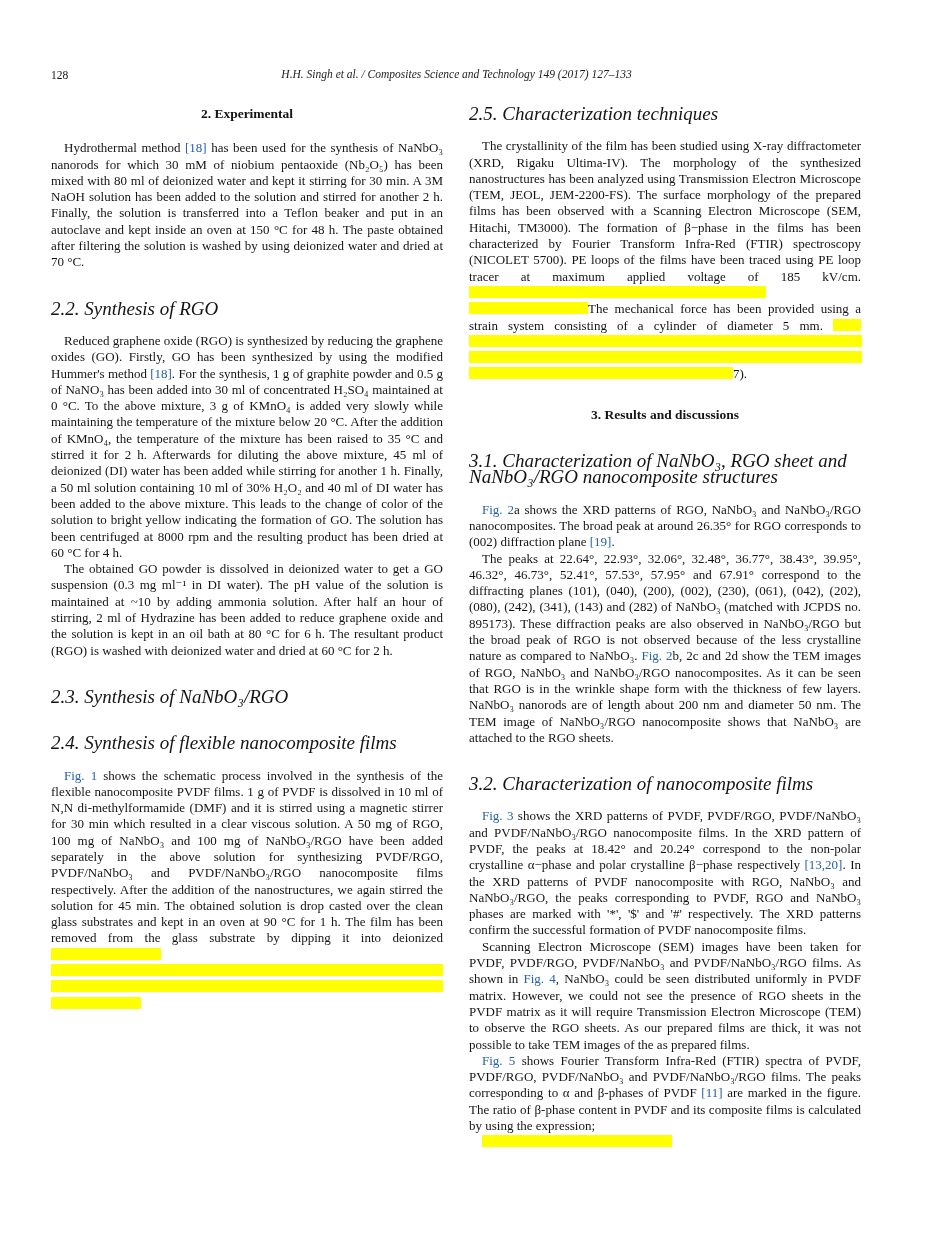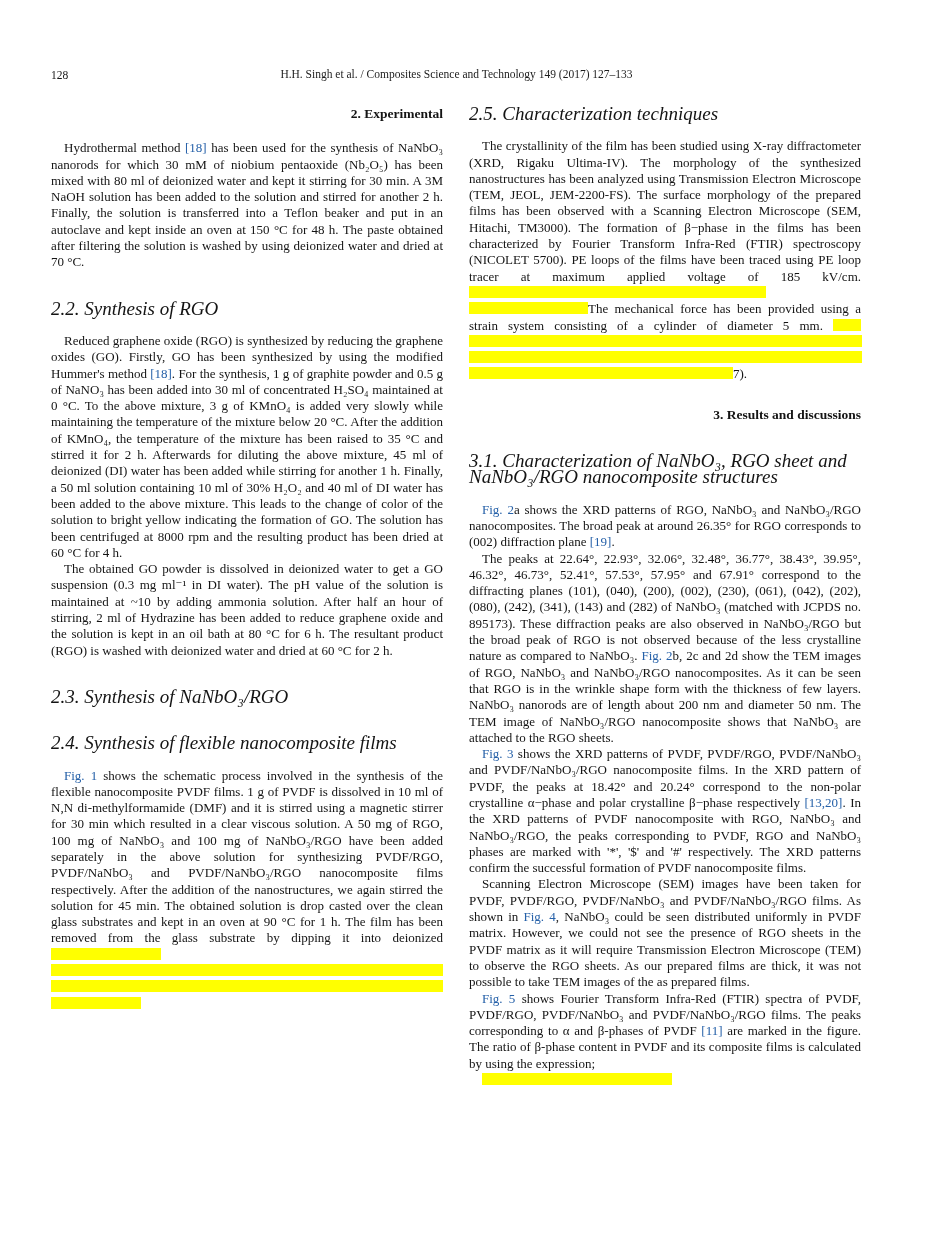--- a/index.html
+++ b/index.html
@@ -4,28 +4,28 @@
 <style>
   :root{ --link:#2560a8; --hl:#ffff00; --text:#141414; }
   html,body{margin:0;padding:0;background:#ffffff;}
   .page{
     width:925px;height:1234px;box-sizing:border-box;
     padding:68px 63px 24px 51px;background:#fff;position:relative;overflow:hidden;
     font-family:"Liberation Serif","DejaVu Serif",serif;color:var(--text);
   }
   .page-header{position:relative;height:16px;margin-bottom:22px;font-size:11.5px;}
   .page-number{position:absolute;left:0;top:1px;font-style:normal;}
-  .running-head{display:block;text-align:center;color:#1c1c1c;}
+  .running-head{display:block;text-align:center;font-style:italic;color:#1c1c1c;}
   .columns{display:flex;gap:26px;}
   .col{
     width:392px;flex:0 0 392px;text-align:justify;
     font-size:13px;line-height:16.3px;
     hyphens:auto;-webkit-hyphens:auto;
   }
-  .col h2{font-size:13.5px;font-weight:700;margin:24px 0 18px;text-align:right;}
+  .col h2{font-size:13.5px;font-weight:700;margin:24px 0 18px;text-align:center;}
   .col h3{font-size:19px;font-weight:400;font-style:italic;margin:30px 0 16px;text-align:left;}
   .col p{margin:0;text-indent:13px;}
   .col > :first-child{margin-top:0;}
   .ref{color:var(--link);cursor:pointer;}
   .redact{display:inline-block;height:12px;background:var(--hl);vertical-align:-1px;}
   .equation-redact{text-indent:0;margin-top:22px;}
 </style>
 </head>
 <body>
 
@@ -45,19 +45,20 @@
         <h3>2.4. Synthesis of flexible nanocomposite films</h3>
         <p><span class="ref">Fig. 1</span><span> shows the schematic process involved in the synthesis of the flexible nanocomposite PVDF films. 1 g of PVDF is dissolved in 10 ml of N,N di-methylformamide (DMF) and it is stirred using a magnetic stirrer for 30 min which resulted in a clear viscous solution. A 50 mg of RGO, 100 mg of NaNbO₃ and 100 mg of NaNbO₃/RGO have been added separately in the above solution for synthesizing PVDF/RGO, PVDF/NaNbO₃ and PVDF/NaNbO₃/RGO nanocomposite films respectively. After the addition of the nanostructures, we again stirred the solution for 45 min. The obtained solution is drop casted over the clean glass substrates and kept in an oven at 90 °C for 1 h. The film has been removed from the glass substrate by dipping it into deionized </span><span class="redact" style="width: 110px;"></span><span class="redact" style="width: 392px;"></span><span class="redact" style="width: 392px;"></span><span class="redact" style="width: 90px;"></span></p>
       </div>
     <div class="col" id="col-right">
         <h3>2.5. Characterization techniques</h3>
         <p><span>The crystallinity of the film has been studied using X-ray diffractometer (XRD, Rigaku Ultima-IV). The morphology of the synthesized nanostructures has been analyzed using Transmission Electron Microscope (TEM, JEOL, JEM-2200-FS). The surface morphology of the prepared films has been observed with a Scanning Electron Microscope (SEM, Hitachi, TM3000). The formation of β−phase in the films has been characterized by Fourier Transform Infra-Red (FTIR) spectroscopy (NICOLET 5700). PE loops of the films have been traced using PE loop tracer at maximum applied voltage of 185 kV/cm. </span><span class="redact" style="width: 297px;"></span><span class="redact" style="width: 119px;"></span><span>The mechanical force has been provided using a strain system consisting of a cylinder of diameter 5 mm. </span><span class="redact" style="width: 28px;"></span><span class="redact" style="width: 393px;"></span><span class="redact" style="width: 393px;"></span><span class="redact" style="width: 264px;"></span><span>7).</span></p>
         <h2>3. Results and discussions</h2>
         <h3>3.1. Characterization of NaNbO₃, RGO sheet and NaNbO₃/RGO nanocomposite structures</h3>
         <p><span class="ref">Fig. 2</span><span>a shows the XRD patterns of RGO, NaNbO₃ and NaNbO₃/RGO nanocomposites. The broad peak at around 26.35° for RGO corresponds to (002) diffraction plane </span><span class="ref">[19]</span><span>.</span></p>
         <p><span>The peaks at 22.64°, 22.93°, 32.06°, 32.48°, 36.77°, 38.43°, 39.95°, 46.32°, 46.73°, 52.41°, 57.53°, 57.95° and 67.91° correspond to the diffracting planes (101), (040), (200), (002), (230), (061), (042), (202), (080), (242), (341), (143) and (282) of NaNbO₃ (matched with JCPDS no. 895173). These diffraction peaks are also observed in NaNbO₃/RGO but the broad peak of RGO is not observed because of the less crystalline nature as compared to NaNbO₃. </span><span class="ref">Fig. 2</span><span>b, 2c and 2d show the TEM images of RGO, NaNbO₃ and NaNbO₃/RGO nanocomposites. As it can be seen that RGO is in the wrinkle shape form with the thickness of few layers. NaNbO₃ nanorods are of length about 200 nm and diameter 50 nm. The TEM image of NaNbO₃/RGO nanocomposite shows that NaNbO₃ are attached to the RGO sheets.</span></p>
+        <h3>3.2. Characterization of nanocomposite films</h3>
         <p><span class="ref">Fig. 3</span><span> shows the XRD patterns of PVDF, PVDF/RGO, PVDF/NaNbO₃ and PVDF/NaNbO₃/RGO nanocomposite films. In the XRD pattern of PVDF, the peaks at 18.42° and 20.24° correspond to the non-polar crystalline α−phase and polar crystalline β−phase respectively </span><span class="ref">[13,20]</span><span>. In the XRD patterns of PVDF nanocomposite with RGO, NaNbO₃ and NaNbO₃/RGO, the peaks corresponding to PVDF, RGO and NaNbO₃ phases are marked with '*', '$' and '#' respectively. The XRD patterns confirm the successful formation of PVDF nanocomposite films.</span></p>
         <p><span>Scanning Electron Microscope (SEM) images have been taken for PVDF, PVDF/RGO, PVDF/NaNbO₃ and PVDF/NaNbO₃/RGO films. As shown in </span><span class="ref">Fig. 4</span><span>, NaNbO₃ could be seen distributed uniformly in PVDF matrix. However, we could not see the presence of RGO sheets in the PVDF matrix as it will require Transmission Electron Microscope (TEM) to observe the RGO sheets. As our prepared films are thick, it was not possible to take TEM images of the as prepared films.</span></p>
         <p><span class="ref">Fig. 5</span><span> shows Fourier Transform Infra-Red (FTIR) spectra of PVDF, PVDF/RGO, PVDF/NaNbO₃ and PVDF/NaNbO₃/RGO films. The peaks corresponding to α and β-phases of PVDF </span><span class="ref">[11]</span><span> are marked in the figure. The ratio of β-phase content in PVDF and its composite films is calculated by using the expression;</span></p>
         <p class="equation-redact"><span class="redact" style="width: 190px;"></span></p>
       </div>
   </div>
 </div>
 
 </body></html>

